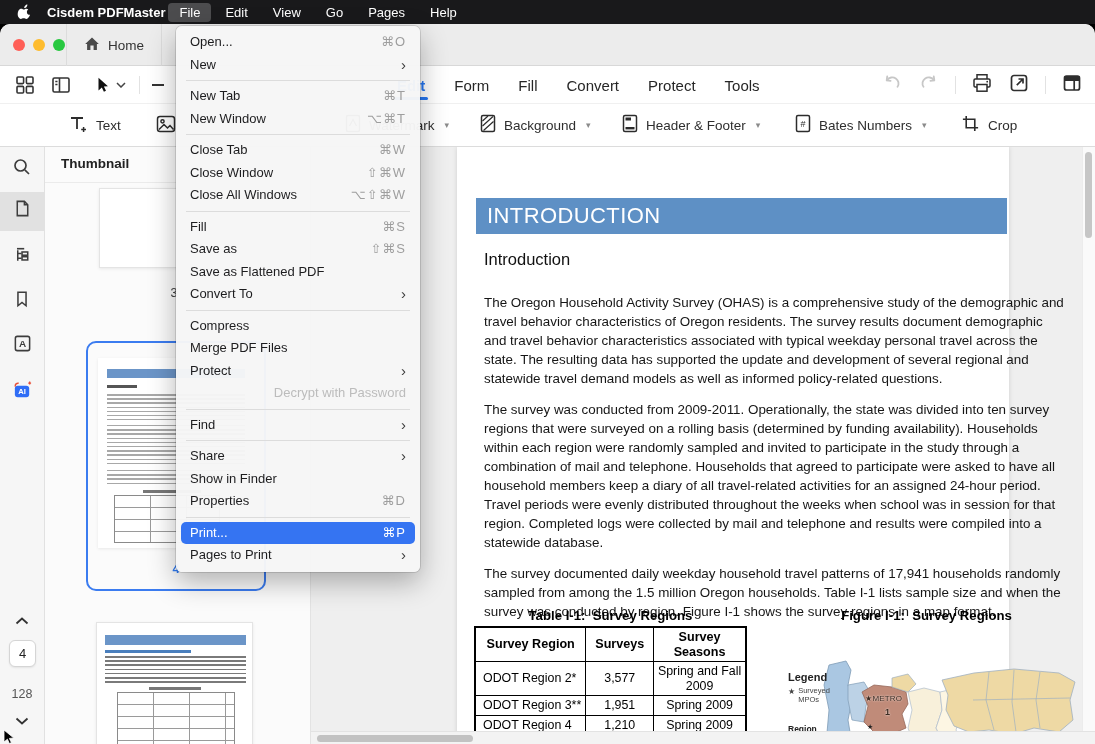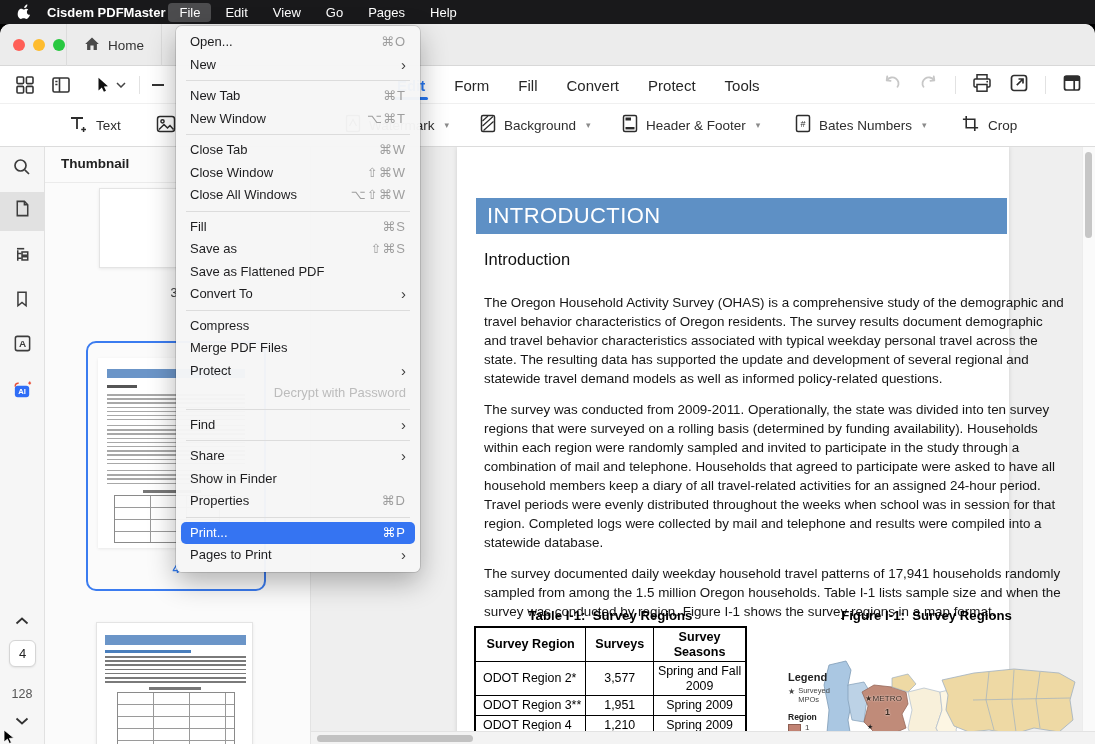--- a/index.html
+++ b/index.html
@@ -85,21 +85,21 @@
   .dtable { position:absolute; left:17px; top:479px; width:273px; border-collapse:collapse;
             border:2px solid #000; font-size:12.4px; color:#000; }
   .dtable th, .dtable td { border:1px solid #000; text-align:center; vertical-align:middle;
             padding:2px 2px; line-height:14.5px; }
   .dtable th { font-size:12.6px; }
   .dtable td.c1 { text-align:left; padding-left:7px; }
   .maplegend { position:absolute; left:331px; top:524px; width:60px; color:#222; }
   .lg-title { font-weight:700; font-size:11px; margin-bottom:4px; }
   .lg-row { display:flex; gap:3px; font-size:7.5px; color:#444; line-height:8.5px; }
   .lg-star { font-size:8px; line-height:9px; }
-  .lg-region { font-weight:700; font-size:8.5px; margin-top:8px; margin-bottom:2px; }
+  .lg-region { font-weight:700; font-size:8.5px; margin-top:20px; margin-bottom:2px; }
   .lg-swatch { width:13px; height:8px; background:#c18273; border:1px solid #8d5f53; display:inline-block; }
   .metro { position:absolute; left:408px; top:547px; font-size:8px; font-weight:400; color:#3c2b22;
            letter-spacing:.2px; text-shadow:0 0 2px #fff; }
   .metronum { position:absolute; left:428px; top:560px; font-size:9px; font-weight:700; color:#3c2b22; text-shadow:0 0 2px #fff; }
 
   .vtrack { position:absolute; right:0; top:0; bottom:13px; width:13px; background:#fafafa; border-left:1px solid #ececec; }
   .vthumb { position:absolute; right:3px; top:5px; width:7px; height:86px; background:#c6c6c6; border-radius:4px; }
   .htrack { position:absolute; left:0; right:0; bottom:0; height:13px; background:#f3f3f3; border-top:1px solid #e3e3e3; }
   .hthumb { position:absolute; left:6px; top:3px; width:156px; height:7px; background:#c2c2c2; border-radius:4px; }
 

